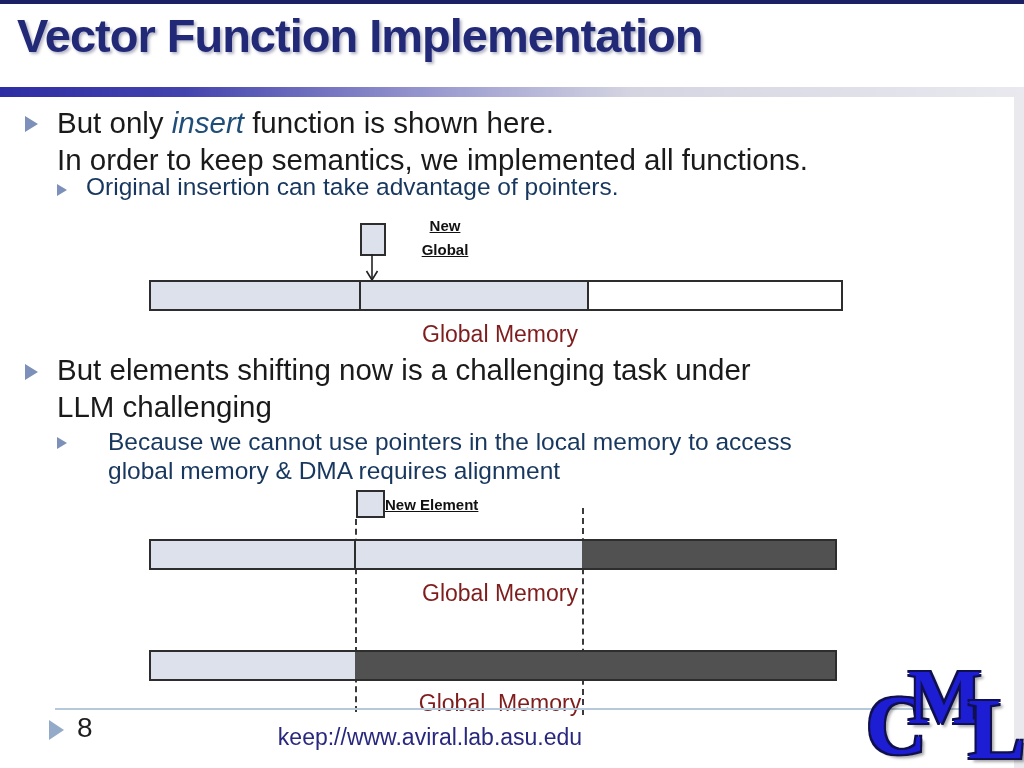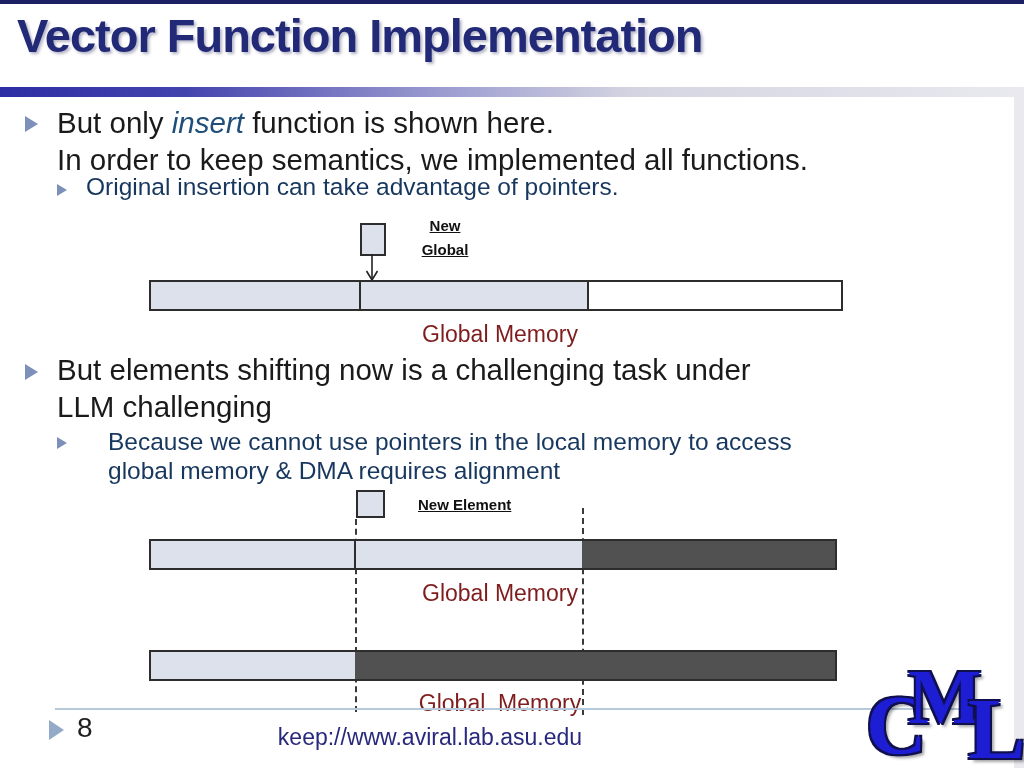--- a/index.html
+++ b/index.html
@@ -106,21 +106,21 @@
     <div class="line">LLM challenging</div>
   </div>
 
   <div class="tri tri-l2" style="left:57px; top:437px;"></div>
   <div class="b-sub" style="left:92px; top:427px; width:880px;margin-left:16px;">
     <div class="line">Because we cannot use pointers in the local memory to access</div>
     <div class="line">global memory &amp; DMA requires alignment</div>
   </div>
 
   <div class="ne-box" style="left:356px; top:490px; width:29px; height:28px;"></div>
-  <div class="bold-label" style="left:418px; top:493px;">New Element</div>
+  <div class="bold-label" style="left:385px; top:493px;">New Element</div>
 
   <div class="dash" style="left:355px; top:519px; height:193px;"></div>
   <div class="dash" style="left:582px; top:508px; height:207px;"></div>
 
   <div class="bar" style="left:149px; top:539px; width:688px;">
     <div class="seg seg-gray divr" style="width:205px;"></div>
     <div class="seg seg-gray" style="width:226px;"></div>
     <div class="seg seg-dark grow"></div>
   </div>
   <div class="mem-label" style="left:390px; top:580px; width:220px;">Global Memory</div>

